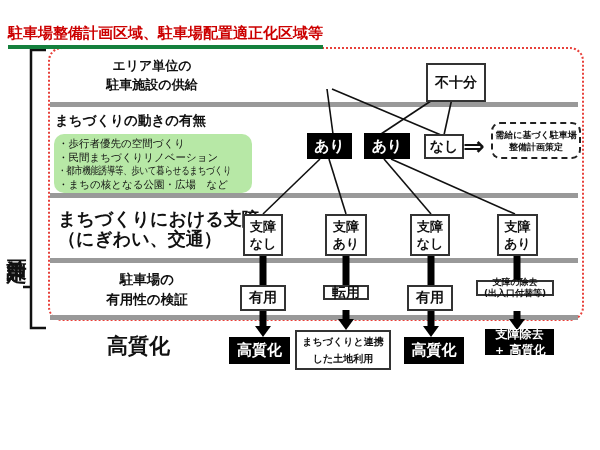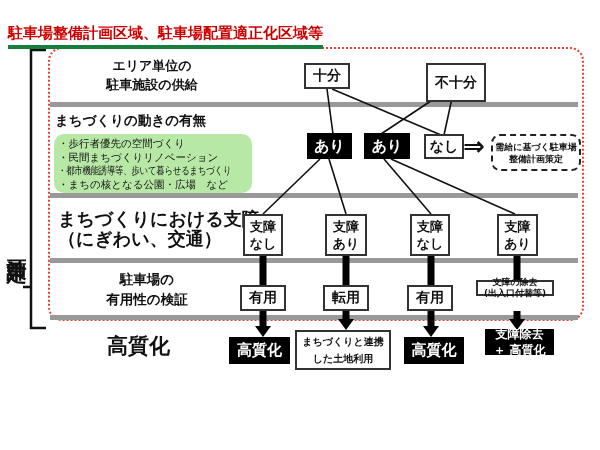--- a/index.html
+++ b/index.html
@@ -41,34 +41,34 @@
 
   .b-sufficient{left:304px;top:63px;width:46px;height:26px;font-size:14px;}
   .b-insufficient{left:426px;top:63px;width:60px;height:39px;font-size:14px;}
 
   .b-ari1{left:307px;top:133px;width:45px;height:26px;font-size:15px;}
   .b-ari2{left:364px;top:133px;width:46px;height:26px;font-size:15px;}
   .b-nashi{left:424px;top:134px;width:40px;height:25px;font-size:14px;}
 
   .implies{left:463px;top:131px;font-size:26px;font-weight:bold;color:#111;z-index:3;}
 
-  .b-demand{left:491px;top:134px;width:90px;height:37px;border:2px dashed #222;
+  .b-demand{left:491px;top:122px;width:90px;height:37px;border:2px dashed #222;
             border-radius:9px;background:#fff;color:#111;font-weight:bold;font-size:9px;
             line-height:12px;display:flex;align-items:center;justify-content:center;
             text-align:center;white-space:pre-line;z-index:3;}
 
   .hbox{font-size:13px;line-height:17px;}
   .b-h1{left:243px;top:214px;width:40px;height:42px;}
   .b-h2{left:325px;top:214px;width:42px;height:42px;}
   .b-h3{left:410px;top:214px;width:40px;height:42px;}
   .b-h4{left:497px;top:214px;width:41px;height:42px;}
 
   .ubox{font-size:14px;}
   .b-u1{left:240px;top:285px;width:46px;height:26px;}
-  .b-u2{left:323px;top:285px;width:46px;height:26px;}
+  .b-u2{left:323px;top:285px;width:46px;height:15px;}
   .b-u3{left:407px;top:285px;width:46px;height:26px;}
   .b-u4{left:476px;top:280px;width:78px;height:16px;font-size:9px;line-height:11px;}
 
   .b-q1{left:229px;top:337px;width:61px;height:27px;font-size:15px;}
   .b-land{left:295px;top:330px;width:96px;height:40px;font-size:10px;line-height:17px;}
   .b-q2{left:404px;top:337px;width:60px;height:27px;font-size:15px;}
   .b-rq{left:485px;top:329px;width:69px;height:26px;font-size:12px;line-height:16px;}
 </style>
 </head>
 <body>
@@ -131,21 +131,20 @@
   </div>
 
   <div class="abs lbl lbl-movement">まちづくりの動きの有無</div>
 
   <div class="abs lbl lbl-hindrance">まちづくりにおける支障
 （にぎわい、交通）</div>
   <div class="abs lbl lbl-usefulness">駐車場の
 有用性の検証</div>
   <div class="abs lbl lbl-outcome">高質化</div>
 
-  <div class="abs wbox b-sufficient">十分</div>
   <div class="abs wbox b-insufficient">不十分</div>
 
   <div class="abs bbox b-ari1">あり</div>
   <div class="abs bbox b-ari2">あり</div>
   <div class="abs wbox b-nashi">なし</div>
   <div class="abs implies">⇒</div>
   <div class="abs b-demand">需給に基づく駐車場
 整備計画策定</div>
 
   <div class="abs wbox hbox b-h1">支障

